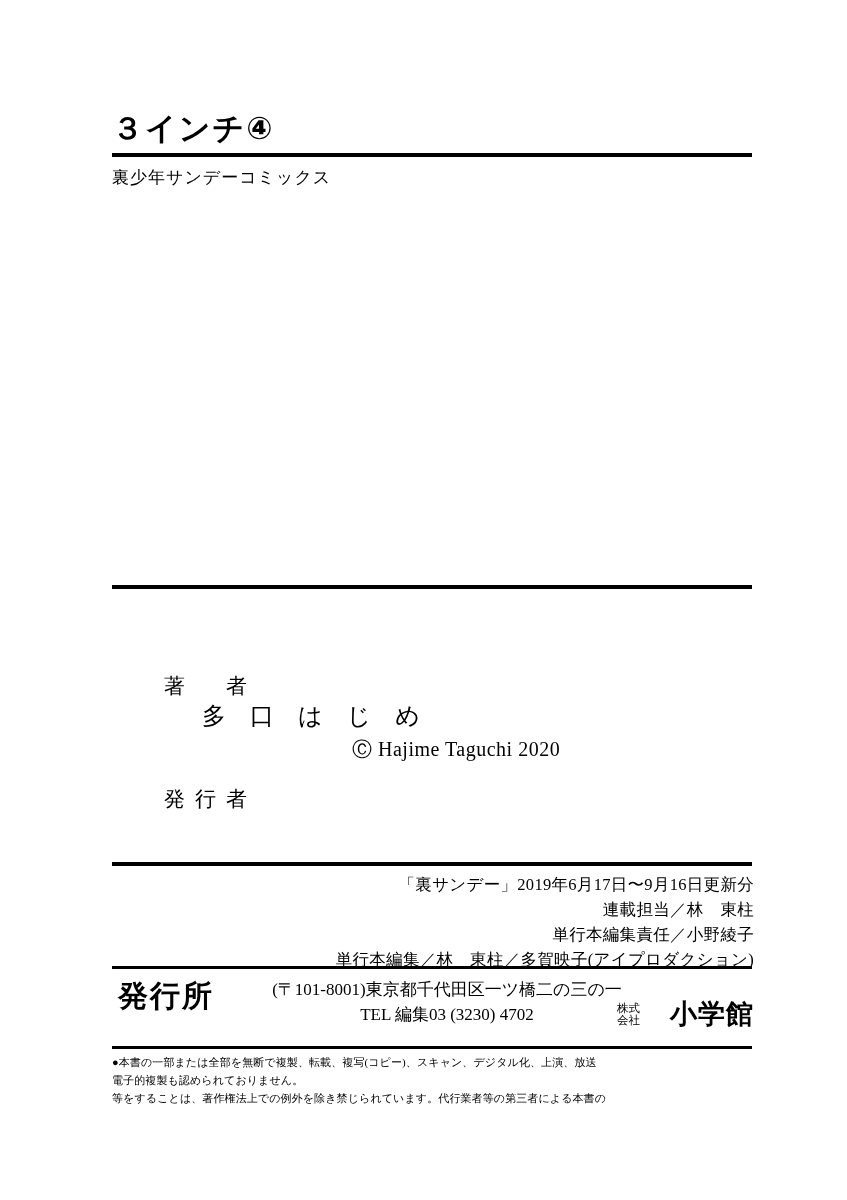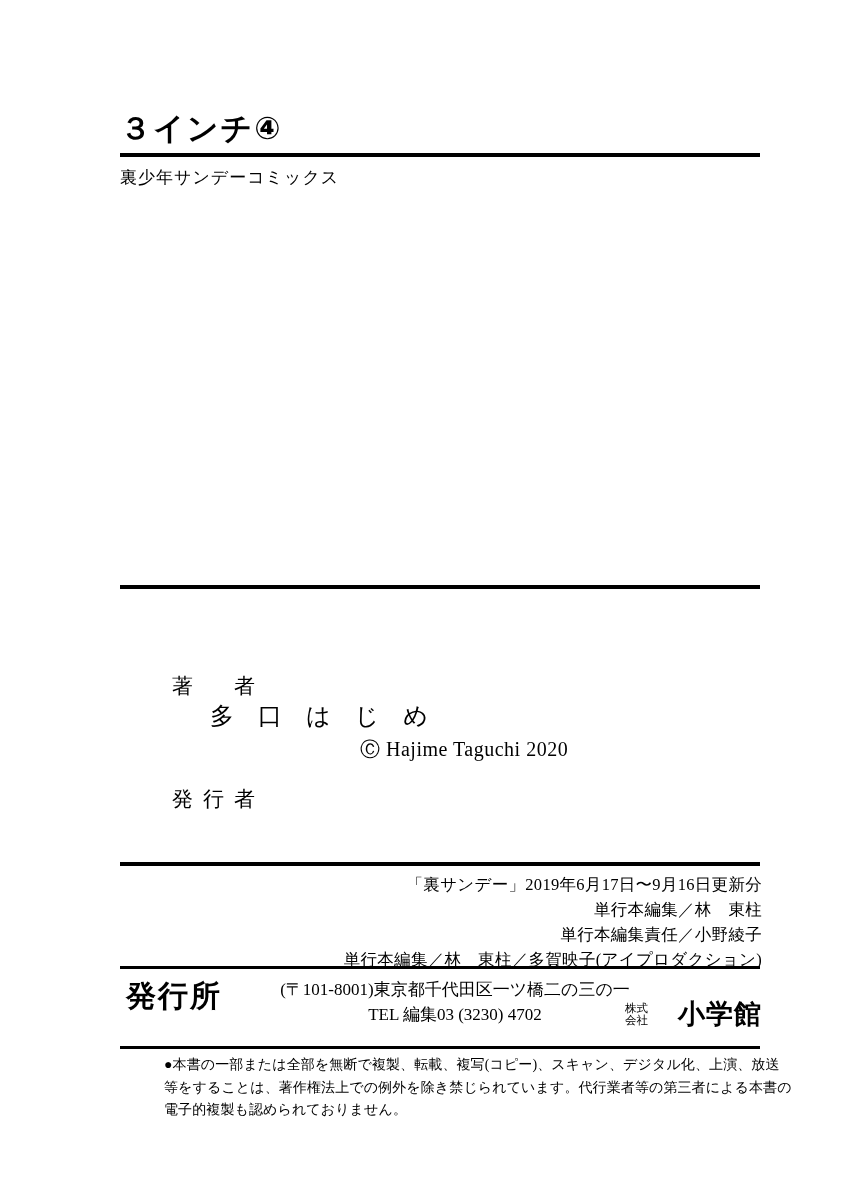--- a/index.html
+++ b/index.html
@@ -11,21 +11,21 @@
     width: 847px;
     height: 1200px;
     position: relative;
     font-family: "Liberation Serif", "DejaVu Serif", serif;
     color: #000000;
     overflow: hidden;
   }
 
   .page {
     position: absolute;
-    left: 12px; top: 0;
+    left: 4px; top: 0;
     width: 721px;
     height: 1200px;
     box-sizing: border-box;
   }
 
   
   .title-block {
     position: absolute;
     left: 108px;
     top: 110px;
@@ -178,24 +178,23 @@
     width: 640px;
     border-top: 3px solid #000;
   }
 
   
   .notice {
     position: absolute;
     left: 108px;
     top: 1054px;
     width: 648px;
-    font-size: 14px;
+    font-size: 11px;
     line-height: 1.62;
     letter-spacing: 0.1px;
-    margin-left: 44px;
   }
   .notice div { white-space: nowrap; }
 </style>
 </head>
 <body>
 
 <div class="page">
 
   <div class="title-block">
     <div class="title-main">３インチ④</div>
@@ -212,21 +211,21 @@
     </div>
     <div class="copyright-line">Ⓒ Hajime Taguchi 2020</div>
     <div class="credit-row">
       <div class="credit-label">発行者</div>
     </div>
   </div>
 
   <div class="staff-rule-top"></div>
   <div class="staff">
     <div>「裏サンデー」2019年6月17日〜9月16日更新分</div>
-    <div>単行本編集／林　東柱</div>
+    <div>連載担当／林　東柱</div>
     <div>単行本編集責任／小野綾子</div>
     <div>単行本編集／林　東柱／多賀映子(アイプロダクション)</div>
   </div>
 
   <div class="pub-rule-top"></div>
   <div class="publisher">
     <div class="pub-label">発行所</div>
     <div class="pub-address">
       <div>(〒101-8001)東京都千代田区一ツ橋二の三の一</div>
       <div>TEL 編集03 (3230) 4702</div>
@@ -234,17 +233,17 @@
     <div class="pub-company-kabu">
       <div>株式</div>
       <div>会社</div>
     </div>
     <div class="pub-company-name">小学館</div>
   </div>
   <div class="pub-rule-bottom"></div>
 
   <div class="notice">
     <div>●本書の一部または全部を無断で複製、転載、複写(コピー)、スキャン、デジタル化、上演、放送</div>
+    <div>電子的複製も認められておりません。</div>
     <div>等をすることは、著作権法上での例外を除き禁じられています。代行業者等の第三者による本書の</div>
-    <div>電子的複製も認められておりません。</div>
   </div>
 
 </div>
 
 </body></html>

